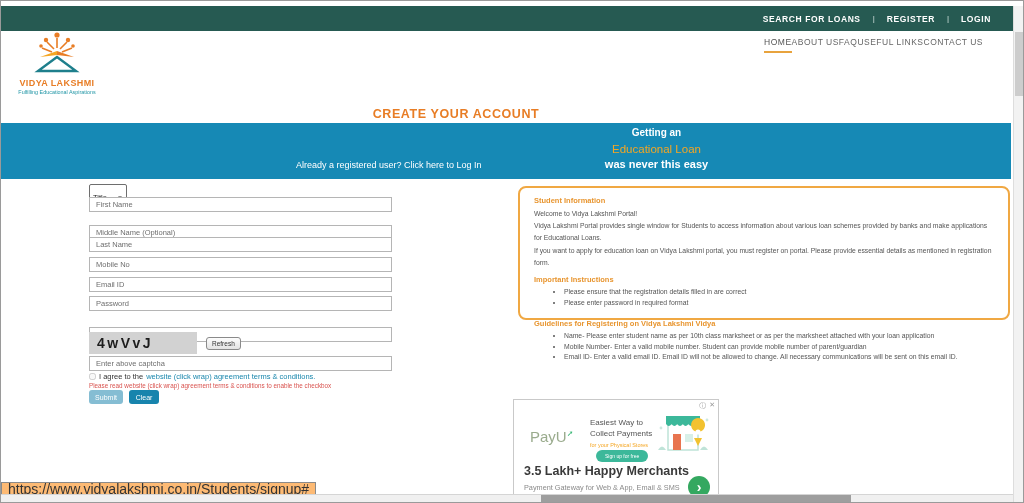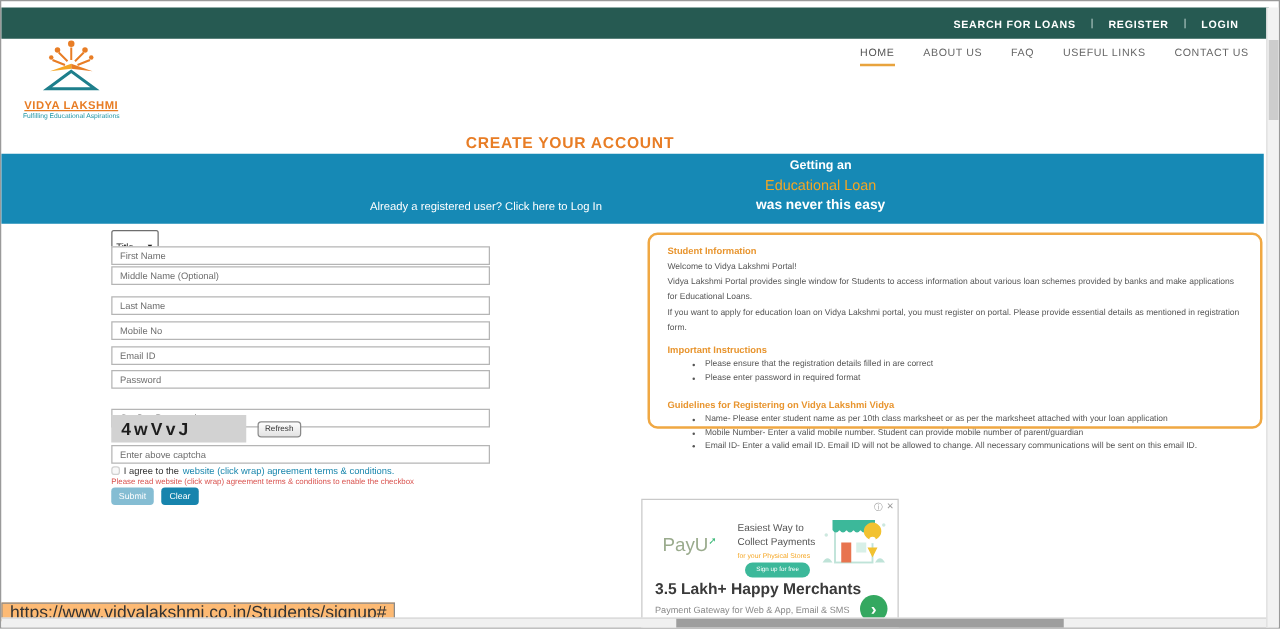--- a/index.html
+++ b/index.html
@@ -12,23 +12,23 @@
   
   .topbar {
     position:absolute; left:0; top:5px; width:1014px; height:25px;
     background:#265a52; display:flex; align-items:center; justify-content:flex-end;
     padding-right:24px; gap:12px;
   }
   .topbar a { color:#ffffff; font-size:8.5px; font-weight:bold; letter-spacing:0.6px; text-decoration:none; cursor:pointer; }
   .topbar .sep { color:#cfe0dc; font-size:8px; }
   
   .logo { position:absolute; left:10px; top:30px; width:92px; text-align:center; }
-  .logo-title { color:#e87d25; font-size:9px; font-weight:bold; letter-spacing:0.4px; margin-top:1px;text-decoration:underline; }
+  .logo-title { color:#e87d25; font-size:9px; font-weight:bold; letter-spacing:0.4px; margin-top:1px; }
   .logo-tag { color:#2196a6; font-size:5.4px; margin-top:1px; }
-  .nav { position:absolute; top:36px; right:24px; display:flex; gap:23px; }
+  .nav { position:absolute; top:36px; right:40px; display:flex; }
   .nav span { font-size:8.5px; color:#666; letter-spacing:0.5px; cursor:pointer; padding-bottom:4px; }
   .nav span.active { color:#555; border-bottom:2px solid #e8a33d; }
   
   .page-title {
     position:absolute; left:0; top:106px; width:910px; text-align:center;
     color:#e87d25; font-size:12.5px; font-weight:bold; letter-spacing:0.6px;
   }
   
   .banner { position:absolute; left:0; top:122px; width:1010px; height:56px; background:#1689b5; }
   .banner-login { position:absolute; left:295px; top:37px; color:#ffffff; font-size:9px; cursor:pointer; }
@@ -62,21 +62,21 @@
   }
   .agree-row { position:absolute; left:88px; top:371px; display:flex; align-items:center; gap:3px; font-size:7.5px; color:#333; }
   .agree-row input { width:7px; height:7px; margin:0; }
   .agree-link { color:#1a87ad; cursor:pointer; }
   .agree-warning { position:absolute; left:88px; top:381px; font-size:6.3px; color:#d9534f; }
   .btn { position:absolute; top:389px; height:14px; border:none; border-radius:3px; color:#fff; font-size:7px; cursor:pointer; font-family:"Liberation Sans", sans-serif; }
   .btn-submit { left:88px; width:34px; background:#85bdd3; }
   .btn-clear { left:128px; width:30px; background:#1784ad; }
   
   .info-panel {
-    position:absolute; left:517px; top:185px; width:492px; height:157px;
+    position:absolute; left:517px; top:185px; width:492px; height:134px;
     border:2px solid #f0a843; border-radius:8px; background:#fff;
     padding:8px 14px;
   }
   .ip-head { color:#e8952f; font-size:7.5px; font-weight:bold; margin-bottom:3px; }
   .ip-line { color:#555; font-size:6.8px; line-height:1.8; }
   .ip-list { margin:1px 0 5px 30px; }
   .ip-list li { color:#555; font-size:6.8px; line-height:1.55; }
   .ip-gap { height:6px; }
   
   .ad { position:absolute; left:512px; top:398px; width:206px; height:104px; background:#fff; border:1px solid #c9c9c9; }
@@ -157,21 +157,21 @@
       <div class="bt2">Educational Loan</div>
       <div class="bt3">was never this easy</div>
     </div>
   </div>
 
   <div class="title-select">
     <span>Title</span>
     <span class="chev">▼</span>
   </div>
   <input class="fld" style="top: 196px;" placeholder="First Name">
-  <input class="fld" style="top: 212px;" placeholder="Middle Name (Optional)">
+  <input class="fld" style="top: 224px;" placeholder="Middle Name (Optional)">
   <input class="fld" style="top: 236px;" placeholder="Last Name">
   <input class="fld" style="top: 256px;" placeholder="Mobile No">
   <input class="fld" style="top: 276px;" placeholder="Email ID">
   <input class="fld" style="top: 295px;" placeholder="Password">
   <input class="fld" style="top: 314px; margin-top: 12px;" placeholder="Confirm Password">
 
   <div class="captcha-box">
     <span>4wVvJ</span>
   </div>
   <button class="refresh-btn">Refresh</button>

